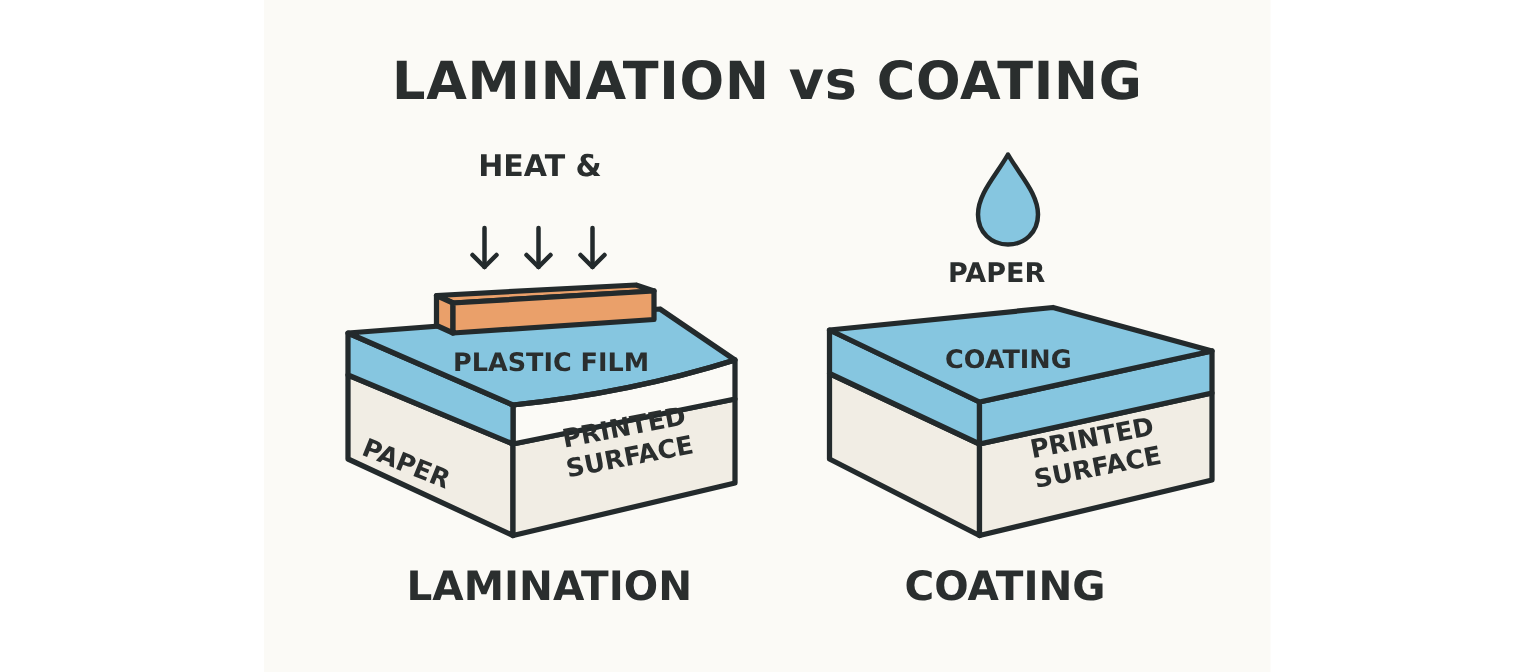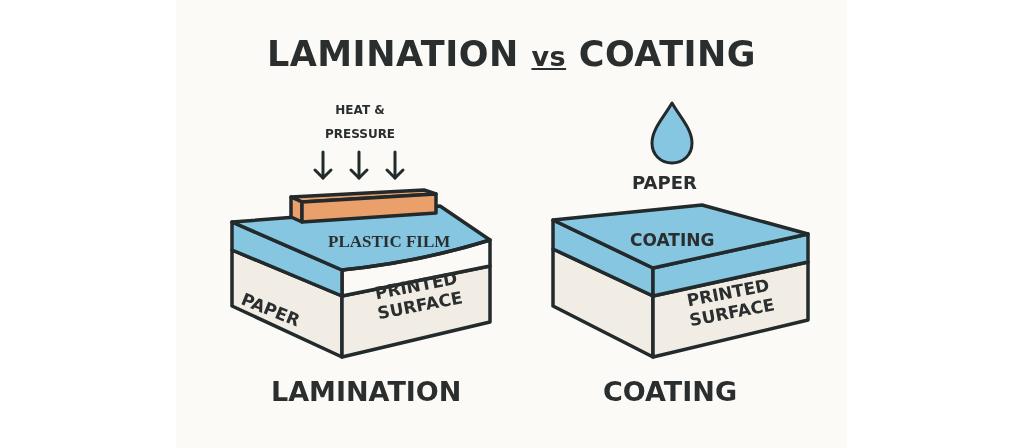--- a/index.html
+++ b/index.html
@@ -23,21 +23,21 @@
   .title {
     position: absolute;
     left: 176px; width: 671px;
     top: 34px;
     text-align: center;
     font-weight: bold;
     font-size: 35px;
     letter-spacing: 0.5px;
     color: #2a2e2e;
   }
-  .title .vs { font-size: 27px; text-decoration: underline; }
+  .title .vs { font-size: 36px; }
   .lbl {
     position: absolute;
     font-weight: bold;
     color: #2a2e2e;
     white-space: nowrap;
   }
 </style>
 </head>
 <body>
 
@@ -91,26 +91,25 @@
 
   <path d="M672,103 C664,117 652,129 652,143 C652,155 661,163 672,163 C683,163 692,155 692,143 C692,129 680,117 672,103 Z" fill="#86c6e0" stroke="#232a2c" stroke-width="3" stroke-linejoin="round"></path>
 </svg>
 
 <div class="title">
   <span>LAMINATION</span>
   <span class="vs">vs</span>
   <span>COATING</span>
 </div>
 
-<div class="lbl" style="left:290px; top:98px; width:140px; text-align:center; font-size:12px; line-height:24px;">
+<div class="lbl" style="left:290px; top:98px; width:140px; text-align:center; font-size:20px; line-height:24px;">
   <div>HEAT &amp;</div>
-  <div>PRESSURE</div>
 </div>
 
-<div class="lbl" style="left:328px; top:232px; font-size:17px;font-family:Liberation Serif, serif;">PLASTIC FILM</div>
+<div class="lbl" style="left:302px; top:232px; font-size:17px;">PLASTIC FILM</div>
 
 <div class="lbl" style="left:246px; top:289px; font-size:17px; transform:rotate(22deg); transform-origin:left top;">PAPER</div>
 
 <div class="lbl" style="left:372px; top:284px; font-size:17px; line-height:20px; text-align:center; transform:rotate(-11deg); transform-origin:left top;">
   <div>PRINTED</div>
   <div>SURFACE</div>
 </div>
 
 <div class="lbl" style="left:271px; top:376px; font-size:27px;">LAMINATION</div>
 

